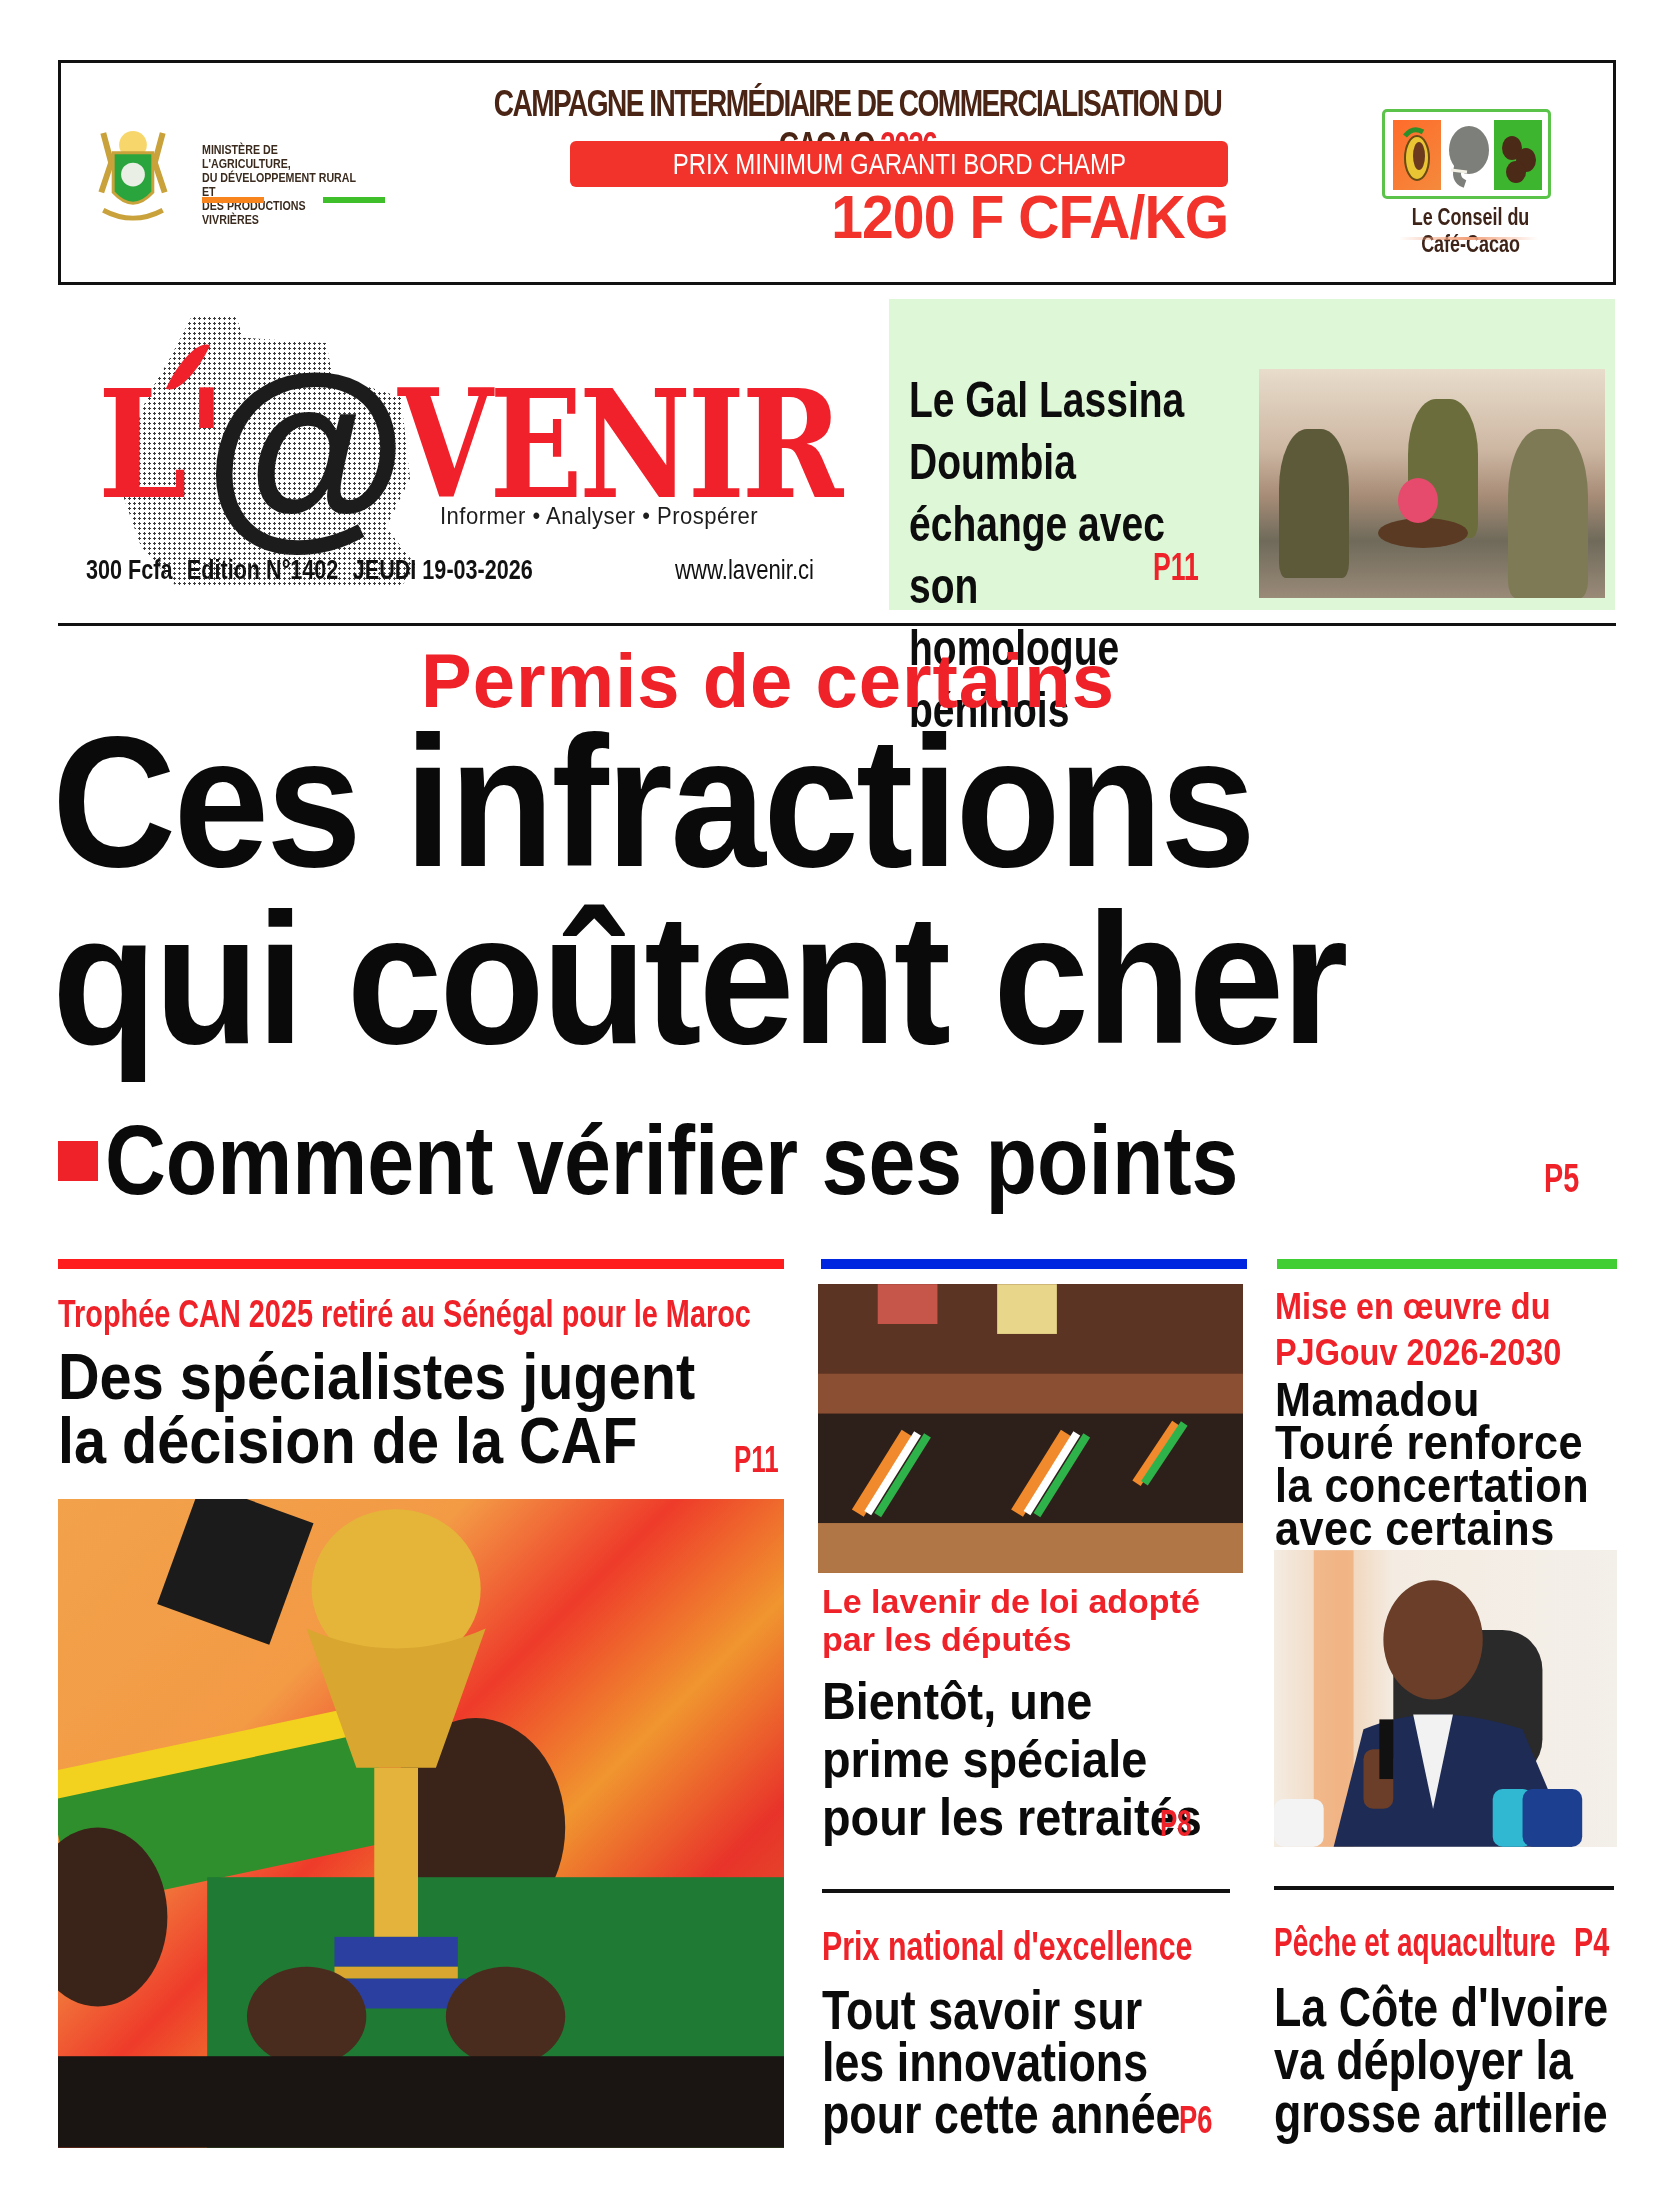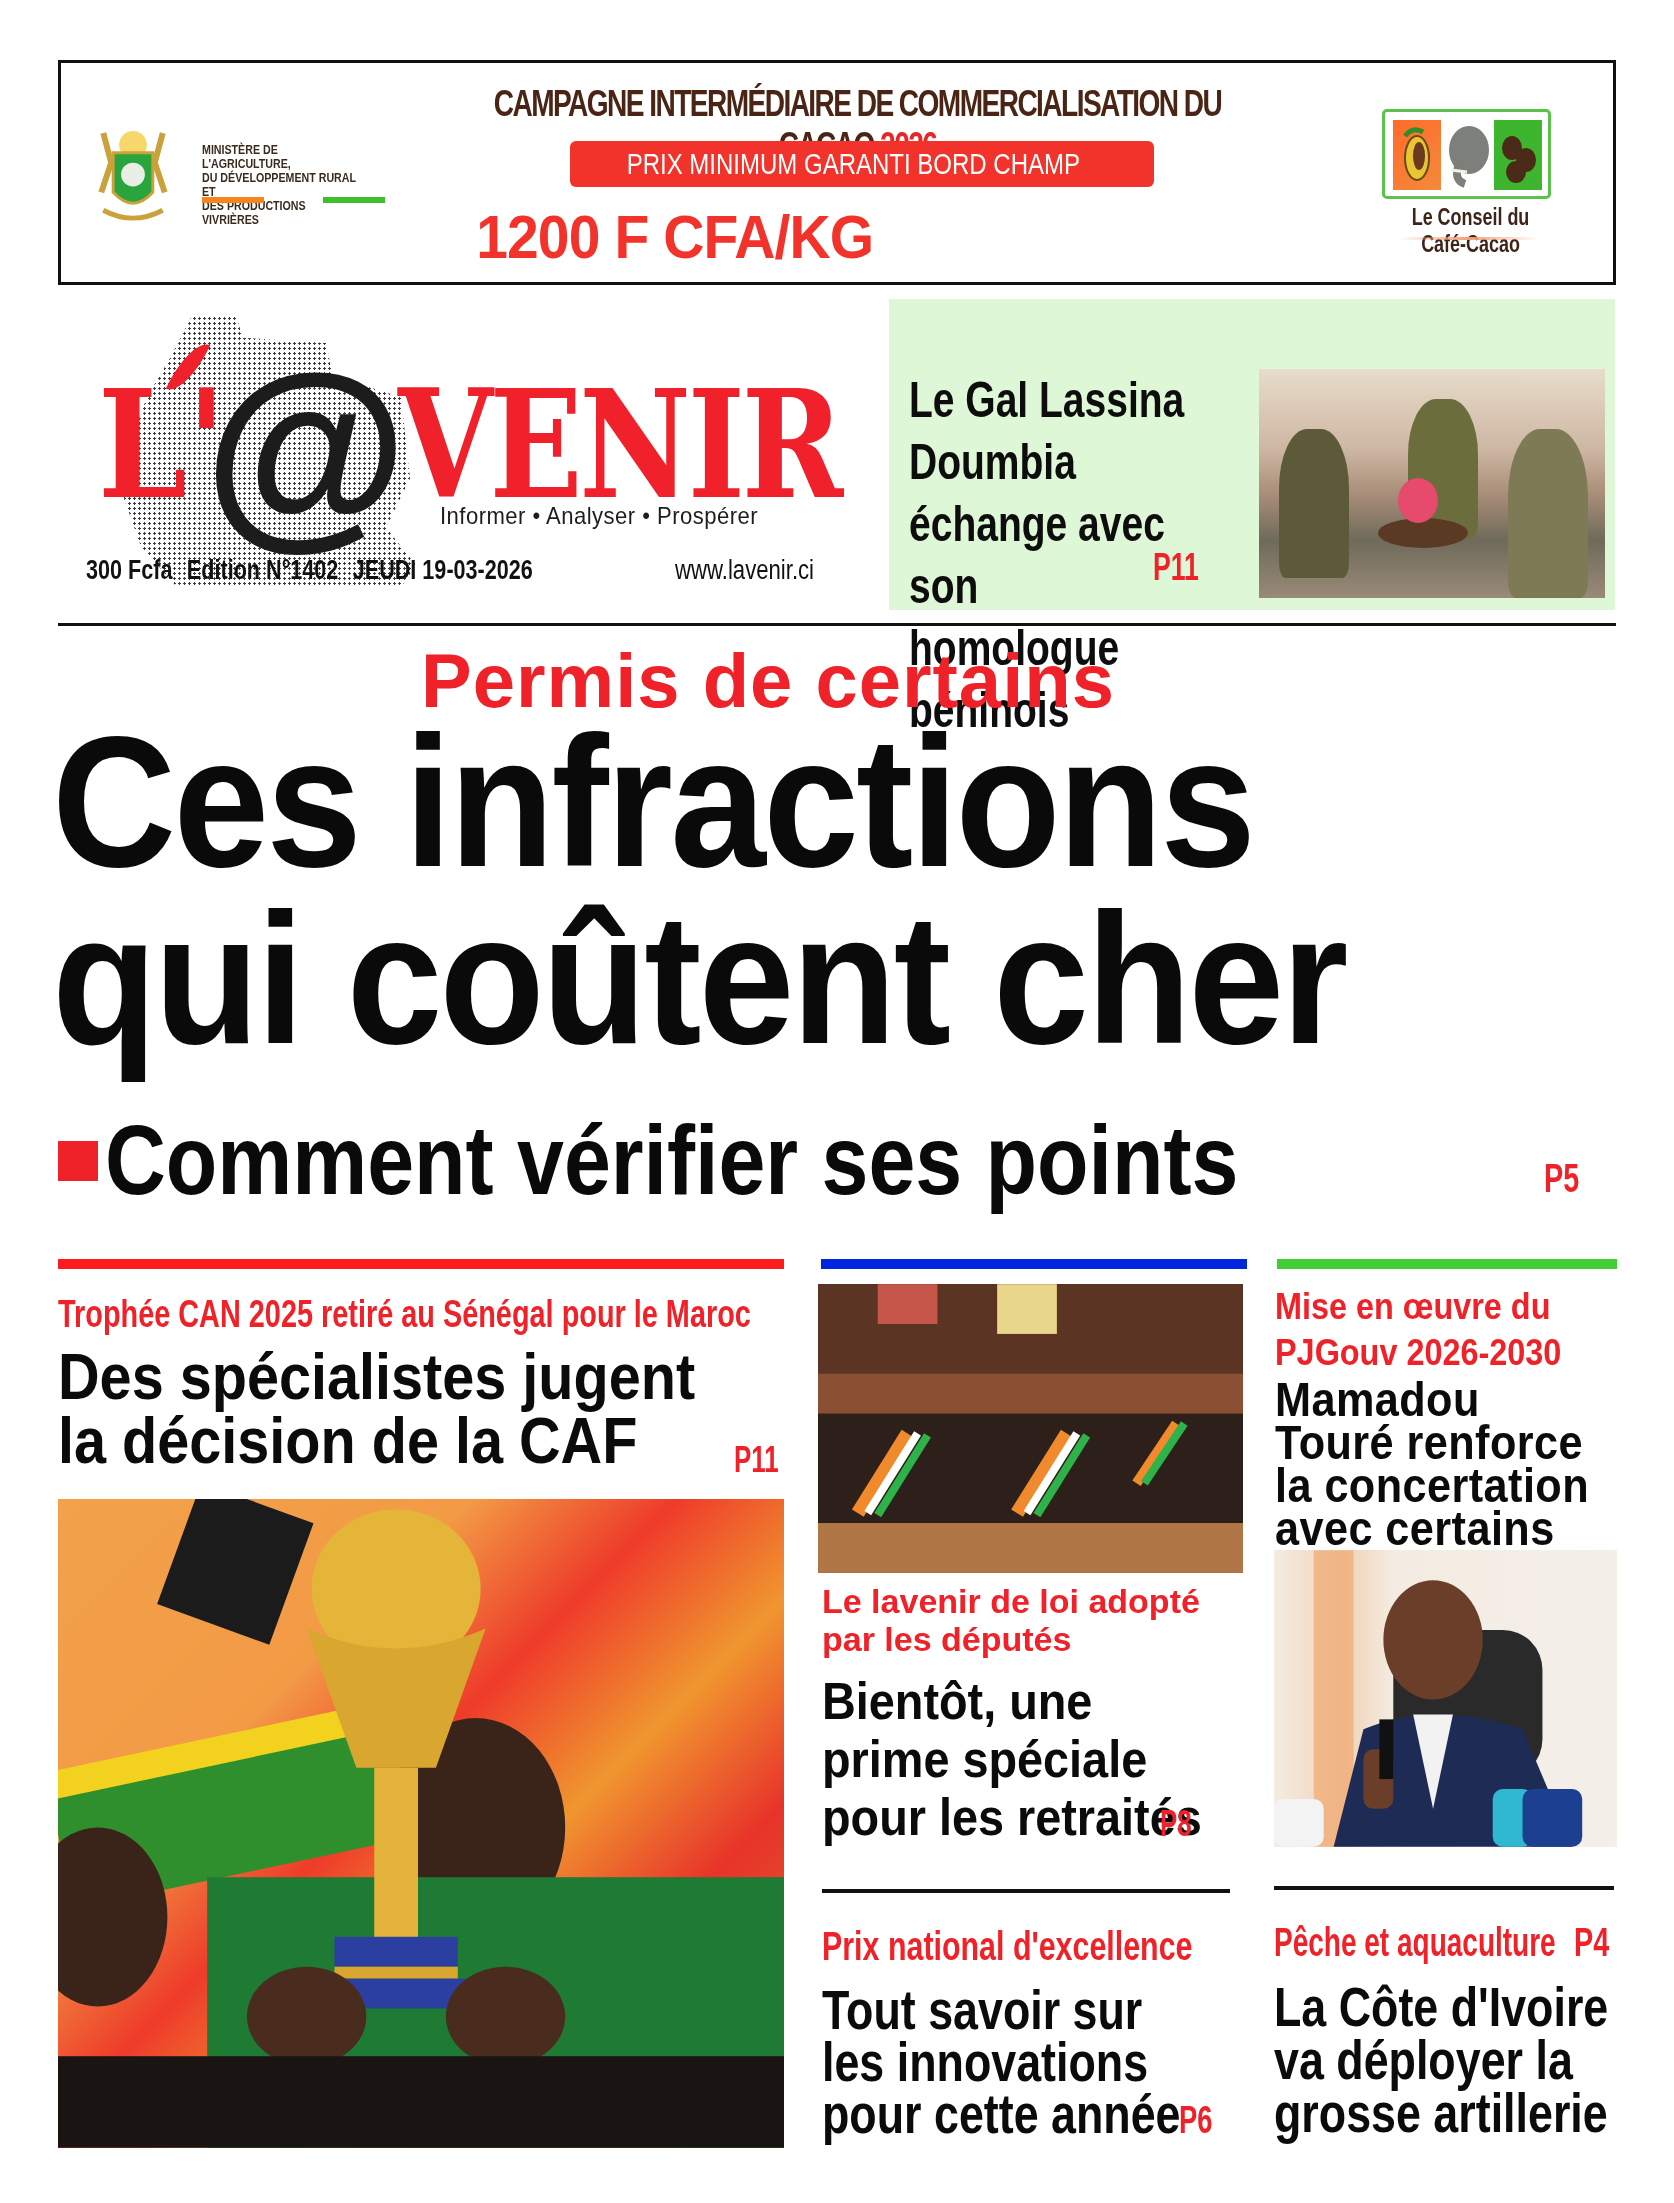--- a/index.html
+++ b/index.html
@@ -9,23 +9,23 @@
 
   
   #ad { left: 58px; top: 60px; width: 1558px; height: 225px; border: 3px solid #111; background: #fff; }
   #ad-emblem { left: 22px; top: 60px; width: 100px; height: 109px; }
   #ad-ministry { left: 141px; top: 80px; width: 199px; font-family: "Liberation Sans Narrow", "Liberation Sans", sans-serif; font-size: 13px; line-height: 14px; font-weight: bold; color: #3a2b1e; transform: scaleX(0.82); transform-origin: left top; }
   #ad-ministry-bars { left: 141px; top: 134px; width: 189px; height: 6px; }
   #ad-ministry-bars .b1 { position:absolute; left:0; top:0; width:62px; height:6px; background:#f7841d; }
   #ad-ministry-bars .b2 { position:absolute; left:121px; top:0; width:62px; height:6px; background:#3fbf2a; }
   #ad-title { left: 299px; top: 20px; width: 995px; text-align: center; font-size: 36px; font-weight: bold; color: #4a2515; letter-spacing: -2px; transform: scaleX(0.78); transform-origin: center top; }
   #ad-title .yr { color: #e8262a; }
-  #ad-pill { left: 509px; top: 78px; width: 584px; height: 46px; background: #f2332b; border-radius: 6px; color: #fff; font-size: 30px; line-height: 46px; }
+  #ad-pill { left: 509px; top: 78px; width: 658px; height: 46px; background: #f2332b; border-radius: 6px; color: #fff; font-size: 30px; text-align: center; line-height: 46px; }
   #ad-pill span { display:inline-block; transform: scaleX(0.8); }
-  #ad-price { left: 398px; top: 138px; width: 786px; text-align: left; font-size: 62px; font-weight: 900; color: #f2332b; letter-spacing: -1px; }
+  #ad-price { left: 398px; top: 118px; width: 786px; text-align: right; font-size: 62px; font-weight: 900; color: #f2332b; letter-spacing: -1px; }
   #ad-price span { display:inline-block; transform: scaleX(0.92); }
   #ccc-logo { left: 1321px; top: 46px; width: 169px; height: 90px; border: 3px solid #5cc34a; border-radius: 5px; background: #fff; }
   #ccc-logo .cell { position: absolute; top: 8px; width: 48px; height: 70px; }
   #ccc-logo .c1 { left: 8px; background: linear-gradient(135deg,#ff6b2a,#f48a3c); }
   #ccc-logo .c2 { left: 58px; background: #fff; }
   #ccc-logo .c3 { left: 109px; background: #3db52f; }
   #ccc-name { left: 1305px; top: 141px; width: 209px; text-align: center; font-size: 23px; font-weight: bold; color: #3d2318; transform: scaleX(0.78); transform-origin: center top; }
   #ccc-under { left: 1338px; top: 174px; width: 139px; height: 3px; background: linear-gradient(90deg, transparent, #f2a07a, transparent); }
 
   

